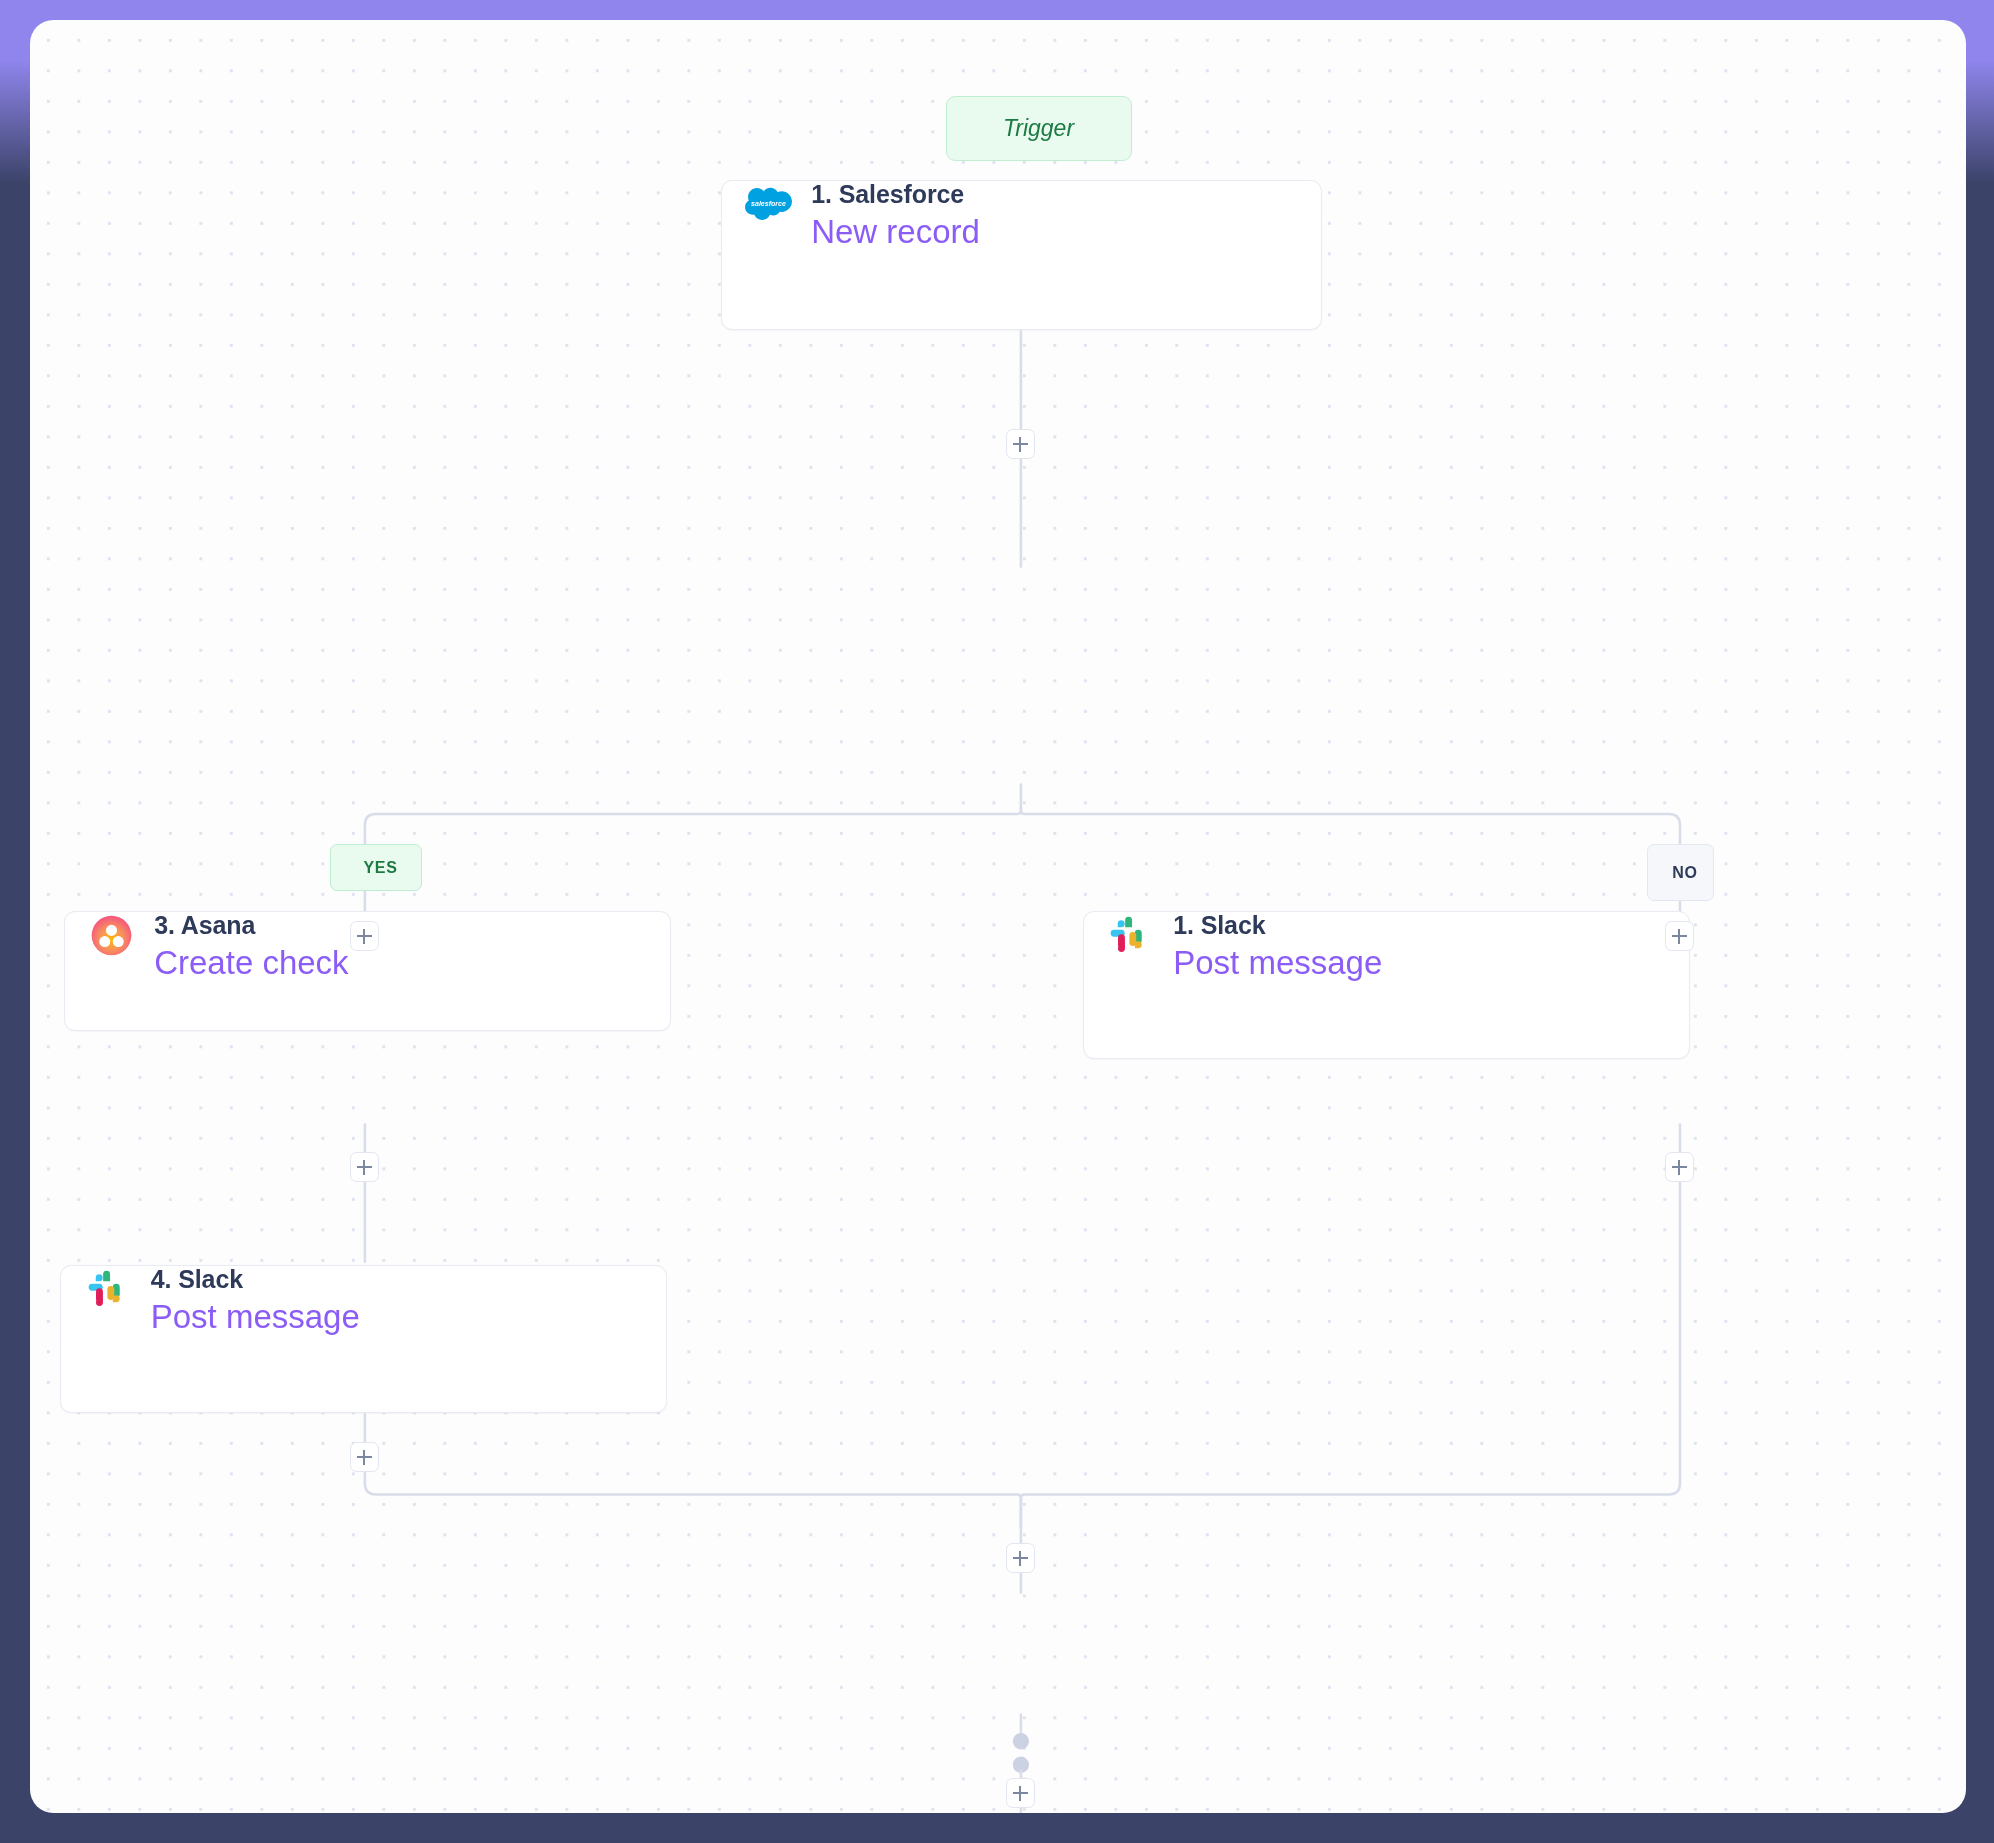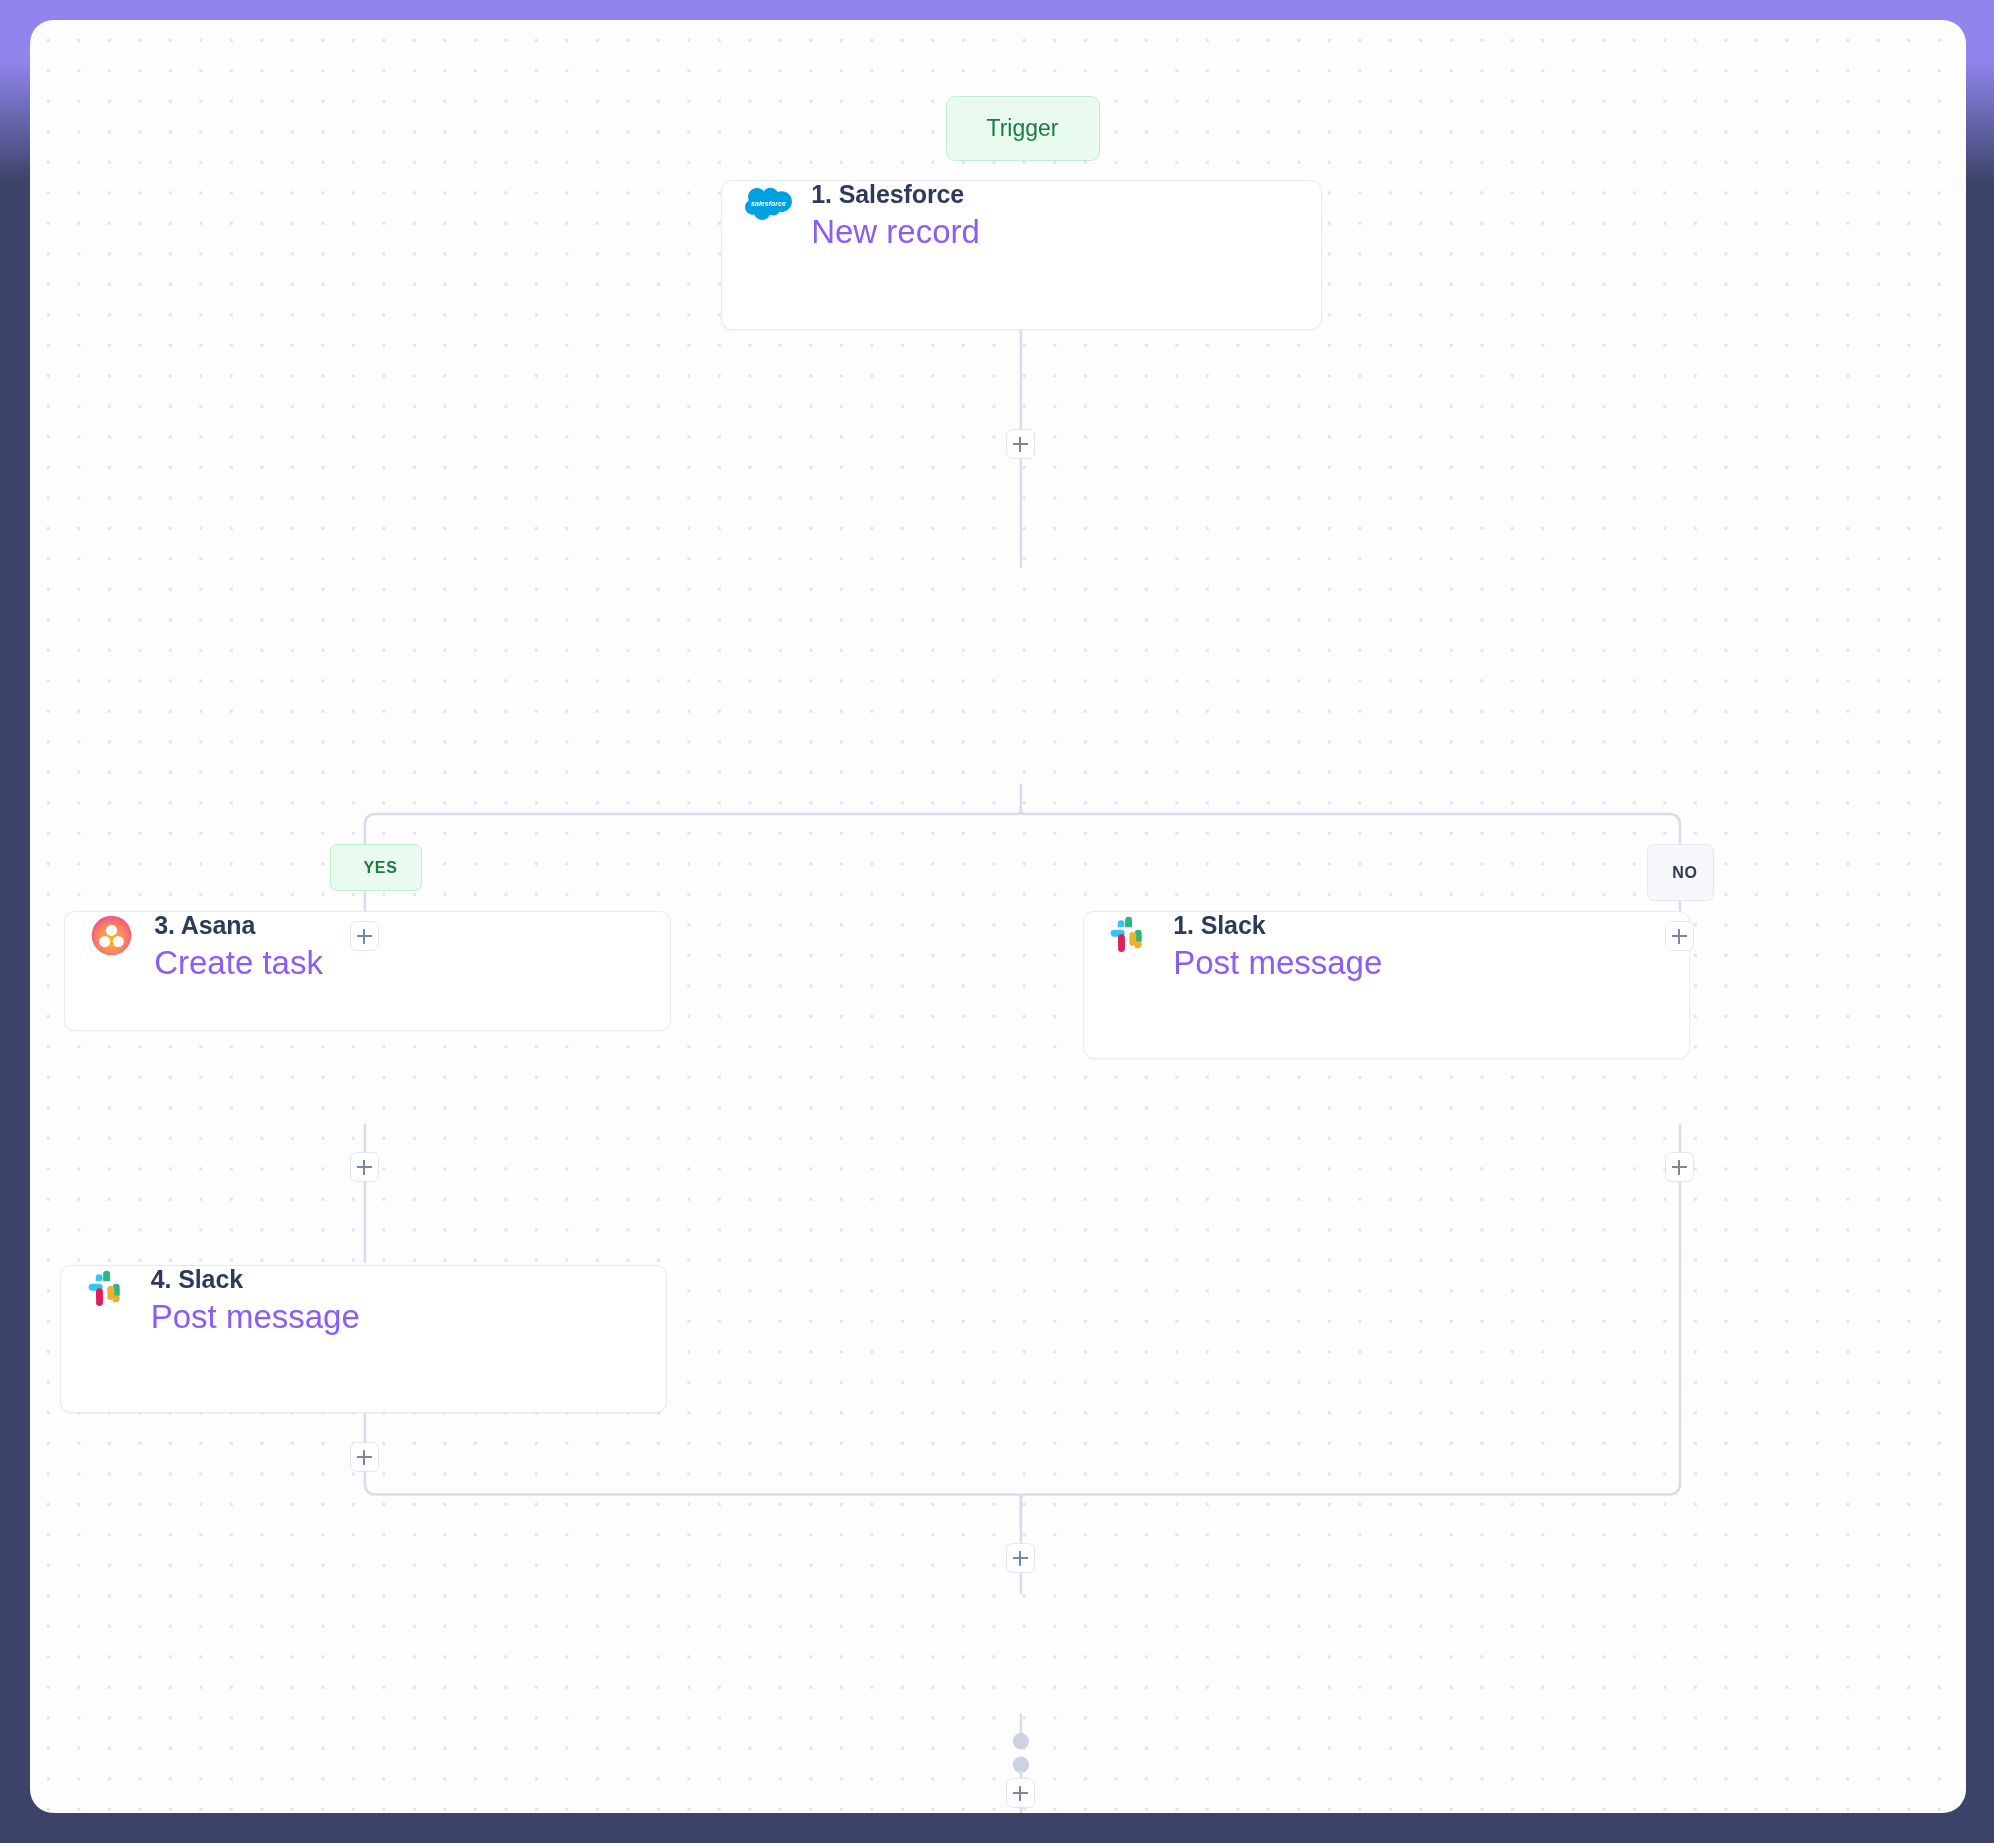--- a/index.html
+++ b/index.html
@@ -185,21 +185,21 @@
         <path class="edge-path" d="M 1947 2960 L 1947 2993"></path>
         <path class="edge-path" d="M 1947 3051 L 1947 3090"></path>
 
         <path class="edge-path" d="M 1947 3330 L 1947 3368"></path>
         <circle class="edge-dot" cx="1947" cy="3382" r="16"></circle>
         <circle class="edge-dot" cx="1947" cy="3428" r="16"></circle>
         <path class="edge-path" d="M 1947 3440 L 1947 3455"></path>
         <path class="edge-path" d="M 1947 3513 L 1947 3560"></path>
       </svg>
 
-      <div id="trigger-badge" style="left:916px; top:76px; width:154px; height:65px;">
+      <div id="trigger-badge" style="left:916px; top:76px; width:186px; height:65px;font-style:italic;">
         <span>Trigger</span>
       </div>
 
       <div class="node-card" id="node-salesforce" style="left:691px; top:160px; width:601px; height:150px;">
         <div class="node-icon">
           <svg class="sf-cloud" viewBox="0 0 100 78">
             <path fill="#00A1E0" d="M41.4 8.9c3.2-3.4 7.7-5.5 12.6-5.5 6.6 0 12.3 3.7 15.4 9.1 2.7-1.2 5.6-1.8 8.7-1.8 12 0 21.8 9.9 21.8 22.1s-9.8 22.1-21.8 22.1c-1.5 0-2.9-.2-4.3-.4-2.7 4.8-7.8 8.1-13.7 8.1-2.5 0-4.8-.6-6.9-1.6-2.7 6.4-9.1 10.9-16.5 10.9-7.7 0-14.3-4.8-16.9-11.6-1.1.2-2.3.4-3.5.4C7.1 60.7 0 53.5 0 44.5c0-6 3.2-11.3 8-14.1-1-2.3-1.5-4.8-1.5-7.4C6.5 12.6 15 4 25.5 4c6.2 0 11.7 3 15.1 7.6"></path>
             <text x="50" y="42" font-family="Liberation Sans, sans-serif" font-size="15" font-style="italic" font-weight="700" fill="#ffffff" text-anchor="middle">salesforce</text>
           </svg>
         </div>
@@ -228,21 +228,21 @@
               </radialGradient>
             </defs>
             <circle cx="32" cy="32" r="31" fill="url(#asanaGrad)"></circle>
             <circle cx="32" cy="24" r="8.6" fill="#ffffff"></circle>
             <circle cx="21.5" cy="41.5" r="8.6" fill="#ffffff"></circle>
             <circle cx="42.5" cy="41.5" r="8.6" fill="#ffffff"></circle>
           </svg>
         </div>
         <div class="node-text">
           <div class="node-title">3. Asana</div>
-          <div class="node-sub">Create task</div>
+          <div class="node-sub">Create check</div>
         </div>
       </div>
 
       <div class="node-card" id="node-slack-4" style="left:30.5px; top:1245px; width:607px; height:148px;">
         <div class="node-icon">
           <svg class="slack-ic" viewBox="0 0 60 60">
             <path fill="#36C5F0" d="M16.8 6.3a5.2 5.2 0 1 1 0 10.5h-5.2V11.5a5.2 5.2 0 0 1 5.2-5.2z"></path>
             <path fill="#36C5F0" d="M16.8 20.6a5.2 5.2 0 0 1 0 10.4H6.2a5.2 5.2 0 0 1 0-10.4h10.6z"></path>
             <path fill="#2EB67D" d="M37.2 25.8a5.2 5.2 0 1 1 10.4 0v10.6a5.2 5.2 0 0 1-10.4 0V25.8z"></path>
             <path fill="#2EB67D" d="M32 6.3a5.2 5.2 0 0 1 10.4 0v10.5H32V6.3z" transform="translate(-9.3 0)"></path>

